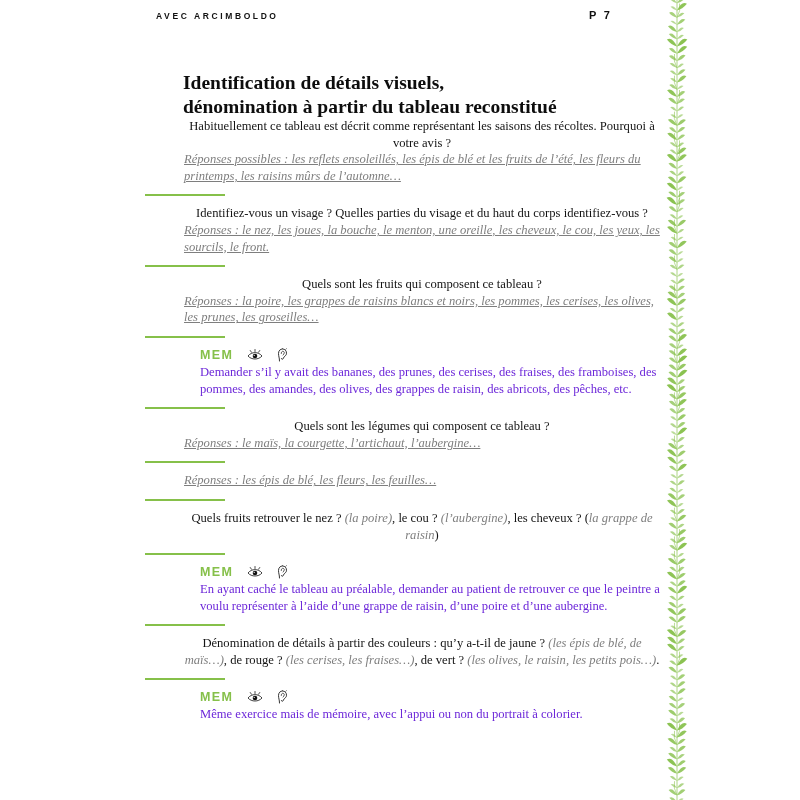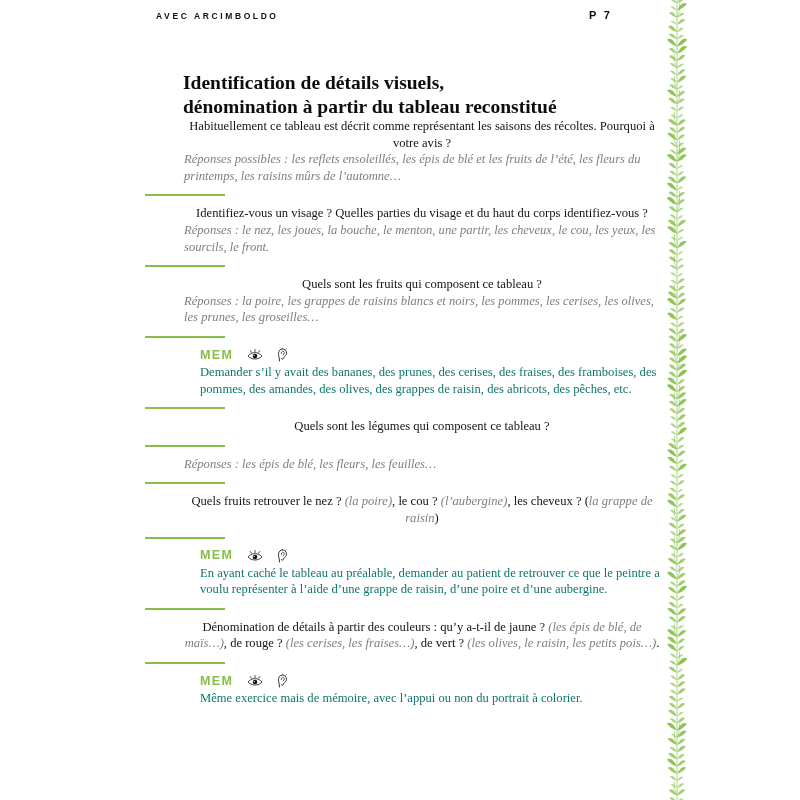--- a/index.html
+++ b/index.html
@@ -94,20 +94,21 @@
     color: #7e7e7e;
     font-weight: normal;
   }
   .answer {
     font-family: "Liberation Serif", serif;
     font-style: italic;
     font-size: 12.6px;
     line-height: 16.6px;
     color: #7e7e7e;
     margin: 0;
+    text-decoration: underline;
   }
 
   
   .mem { padding-left: 55px; }
   .mem-head {
     display: flex;
     align-items: center;
     gap: 14px;
     height: 16px;
     margin-bottom: 1px;
@@ -117,21 +118,21 @@
     font-weight: bold;
     font-size: 12.5px;
     letter-spacing: 1.4px;
     color: #86c04a;
     line-height: 1;
   }
   .mem-body {
     font-family: "Liberation Serif", serif;
     font-size: 12.6px;
     line-height: 16.6px;
-    color: #0f766e;
+    color: #6d28d9;
     margin: 0;
   }
   .icon { display: inline-flex; align-items: center; }
 
   
   .leaf-strip {
     position: absolute;
     top: 0;
     left: 666px;
     width: 22px;
@@ -157,21 +158,21 @@
       <div class="block">
         <div class="q-group">
           <p class="question">Habituellement ce tableau est décrit comme représentant les saisons des récoltes. Pourquoi à votre avis ?</p>
           <p class="answer">Réponses possibles : les reflets ensoleillés, les épis de blé et les fruits de l’été, les fleurs du printemps, les raisins mûrs de l’automne…</p>
         </div>
       </div>
       <div class="block">
         <div class="rule" style="margin-top: 10px; margin-bottom: 9px;"></div>
         <div class="q-group">
           <p class="question">Identifiez-vous un visage ? Quelles parties du visage et du haut du corps identifiez-vous ?</p>
-          <p class="answer">Réponses : le nez, les joues, la bouche, le menton, une partir, les cheveux, le cou, les yeux, les sourcils, le front.</p>
+          <p class="answer">Réponses : le nez, les joues, la bouche, le menton, une oreille, les cheveux, le cou, les yeux, les sourcils, le front.</p>
         </div>
       </div>
       <div class="block">
         <div class="rule" style="margin-top: 10px; margin-bottom: 9px;"></div>
         <div class="q-group">
           <p class="question">Quels sont les fruits qui composent ce tableau ?</p>
           <p class="answer">Réponses : la poire, les grappes de raisins blancs et noirs, les pommes, les cerises, les olives, les prunes, les groseilles…</p>
         </div>
       </div>
       <div class="block">
@@ -202,20 +203,21 @@
               </svg>
             </span>
           </div>
           <p class="mem-body">Demander s’il y avait des bananes, des prunes, des cerises, des fraises, des framboises, des pommes, des amandes, des olives, des grappes de raisin, des abricots, des pêches, etc.</p>
         </div>
       </div>
       <div class="block">
         <div class="rule" style="margin-top: 10px; margin-bottom: 9px;"></div>
         <div class="q-group">
           <p class="question">Quels sont les légumes qui composent ce tableau ?</p>
+          <p class="answer">Réponses : le maïs, la courgette, l’artichaut, l’aubergine…</p>
         </div>
       </div>
       <div class="block">
         <div class="rule" style="margin-top: 10px; margin-bottom: 9px;"></div>
         <div class="q-group">
           <p class="answer">Réponses : les épis de blé, les fleurs, les feuilles…</p>
         </div>
       </div>
       <div class="block">
         <div class="rule" style="margin-top: 10px; margin-bottom: 9px;"></div>

